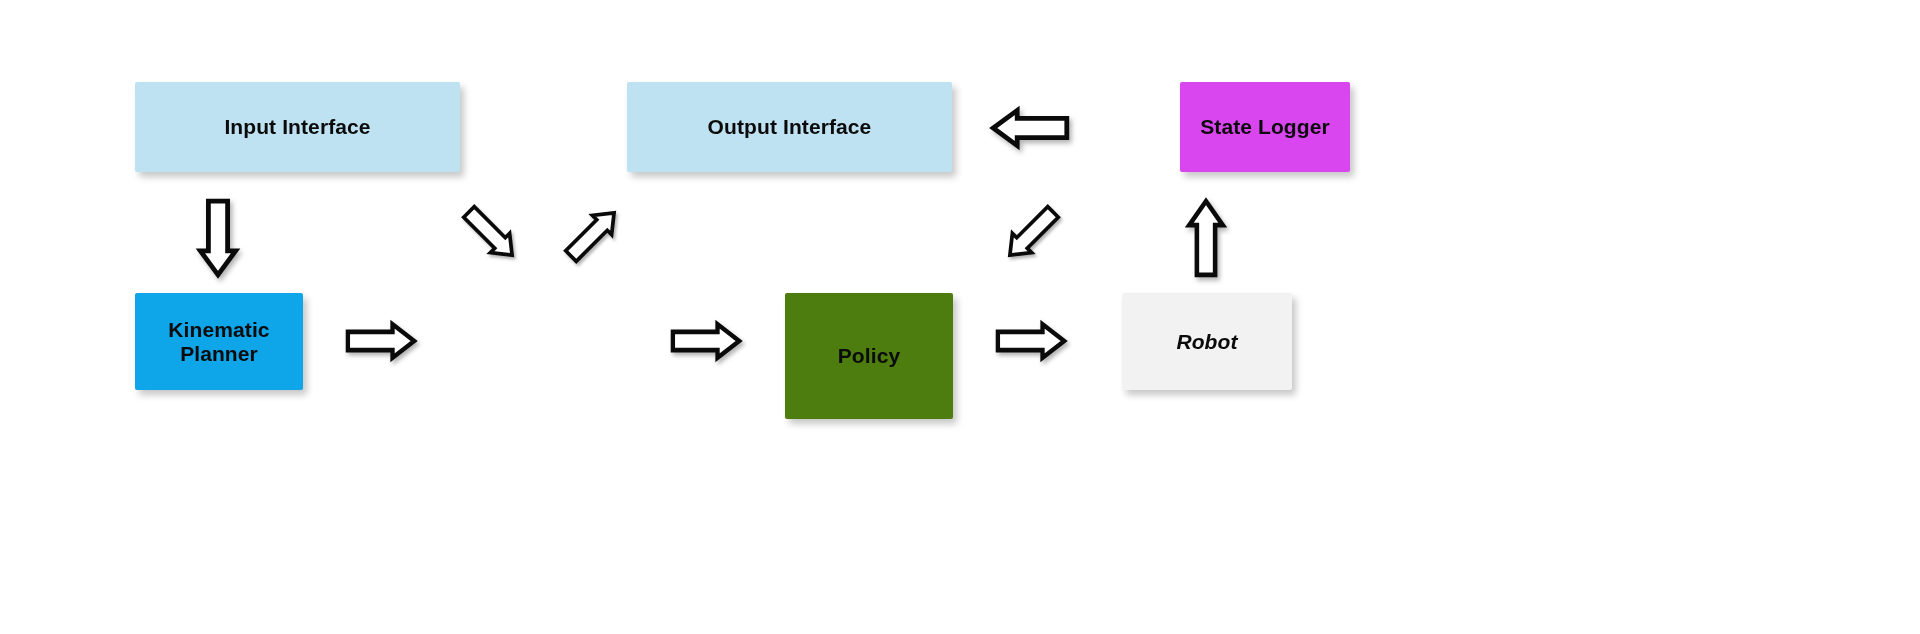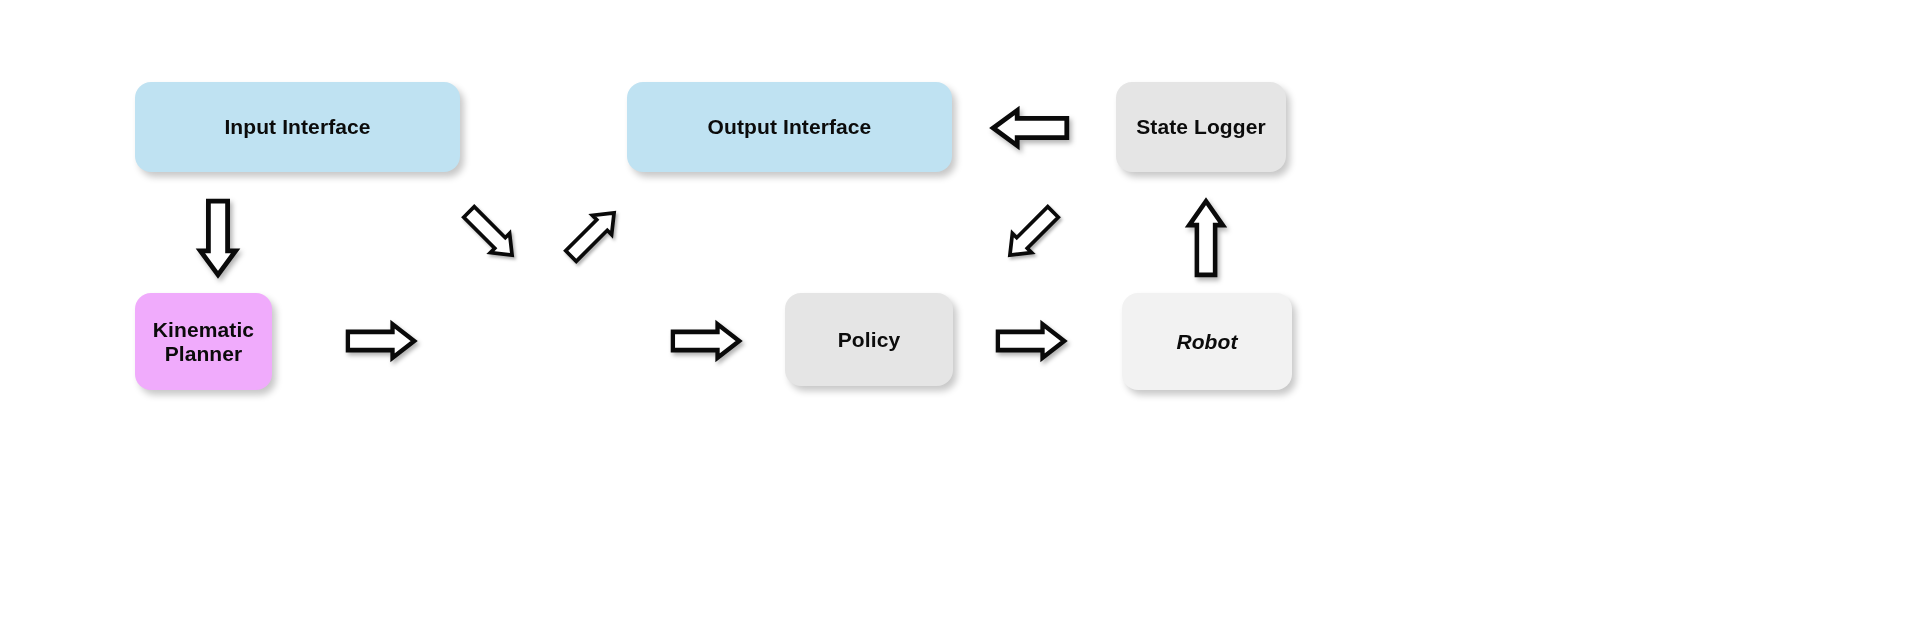--- a/index.html
+++ b/index.html
@@ -12,21 +12,21 @@
   }
   #canvas {
     position: relative;
     width: 1920px;
     height: 634px;
     background: #ffffff;
     overflow: hidden;
   }
   .node {
     position: absolute;
-    border-radius: 16px;
+    border-radius: 2px;
     box-shadow: 4px 5px 7px rgba(0,0,0,0.22);
     display: flex;
     align-items: center;
     justify-content: center;
     box-sizing: border-box;
     text-align: center;
   }
   .node-label {
     font-family: "Liberation Sans", sans-serif;
     font-weight: bold;
@@ -55,28 +55,28 @@
 </head>
 <body>
 
 <div id="canvas">
     <div class="node" style="left: 135px; top: 82px; width: 325px; height: 90px; background: rgb(191, 226, 242);">
       <span class="node-label">Input Interface</span>
     </div>
     <div class="node" style="left: 627px; top: 82px; width: 325px; height: 90px; background: rgb(191, 226, 242);">
       <span class="node-label">Output Interface</span>
     </div>
-    <div class="node" style="left: 1116px; top: 82px; width: 170px; height: 90px; background: #e5e5e5;">
+    <div class="node" style="left: 1180px; top: 82px; width: 170px; height: 90px; background: #d946ef;">
       <span class="node-label">State Logger</span>
     </div>
-    <div class="node" style="left: 135px; top: 293px; width: 137px; height: 97px; background: #f0abfc;">
+    <div class="node" style="left: 135px; top: 293px; width: 168px; height: 97px; background: #0ea5e9;">
       <span class="node-label">Kinematic
 Planner</span>
     </div>
-    <div class="node" style="left: 785px; top: 293px; width: 168px; height: 93px; background: #e5e5e5;">
+    <div class="node" style="left: 785px; top: 293px; width: 168px; height: 126px; background: #4d7c0f;">
       <span class="node-label">Policy</span>
     </div>
     <div class="node" style="left: 1122px; top: 293px; width: 170px; height: 97px; background: rgb(242, 242, 242); font-style: italic;">
       <span class="node-label">Robot</span>
     </div>
     <div class="arrow" style="left: 990px; top: 108px; width: 80px; height: 40px;">
       <svg viewBox="0 0 100 50" width="80" height="40" preserveAspectRatio="none">
         <polygon points="96,13 34,13 34,3 4,25 34,47 34,37 96,37"></polygon>
       </svg>
     </div>

